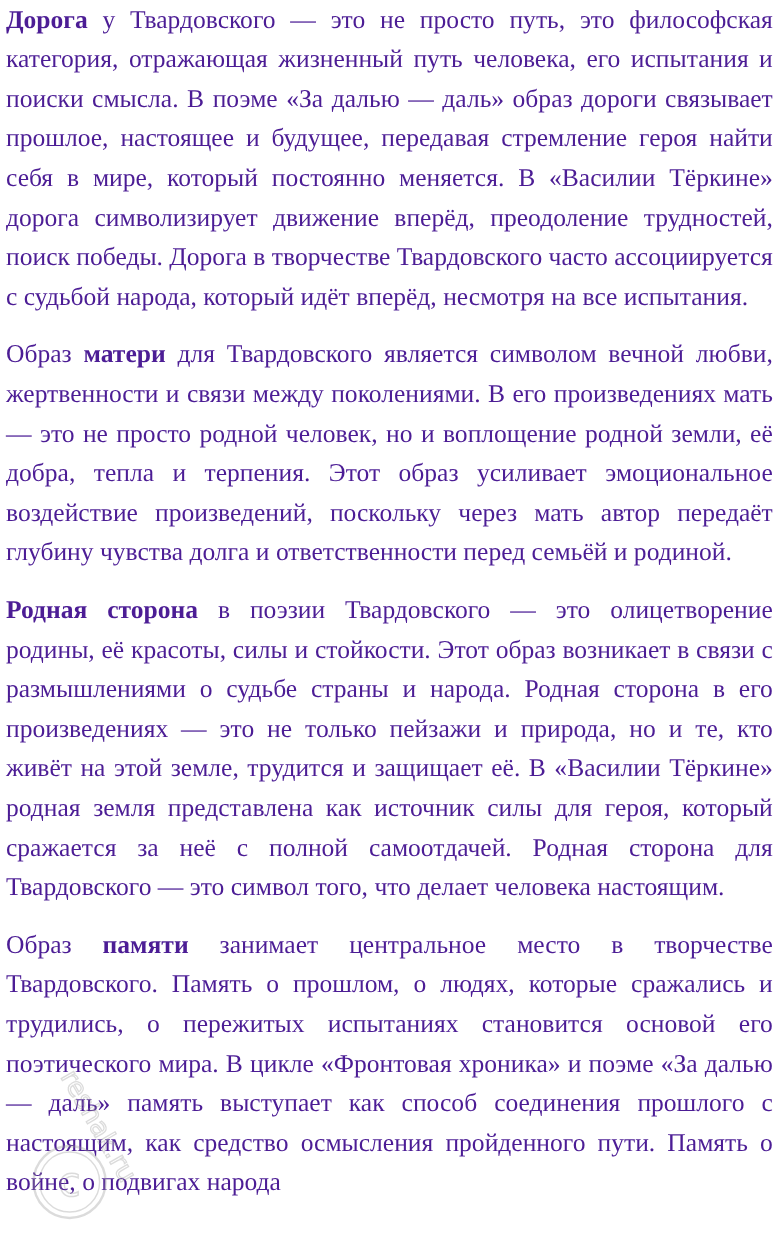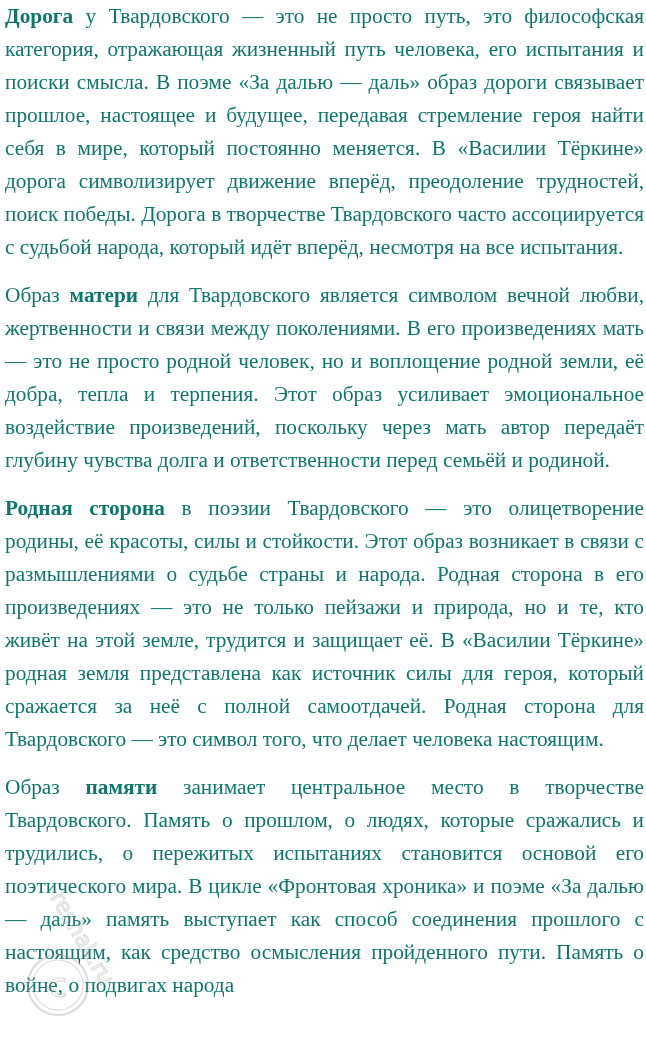--- a/index.html
+++ b/index.html
@@ -14,21 +14,21 @@
     position: relative;
   }
   .doc {
     position: absolute;
     left: 5px;
     top: 0px;
     width: 639px;
     font-family: "Liberation Serif", "DejaVu Serif", serif;
     font-size: 21.3px;
     line-height: 33px;
-    color: #0f766e;
+    color: #4c1d95;
     text-align: justify;
   }
   .para {
     margin: 0 0 15px 0;
     text-align: justify;
     hyphens: none;
   }
   .para b {
     font-weight: bold;
   }

